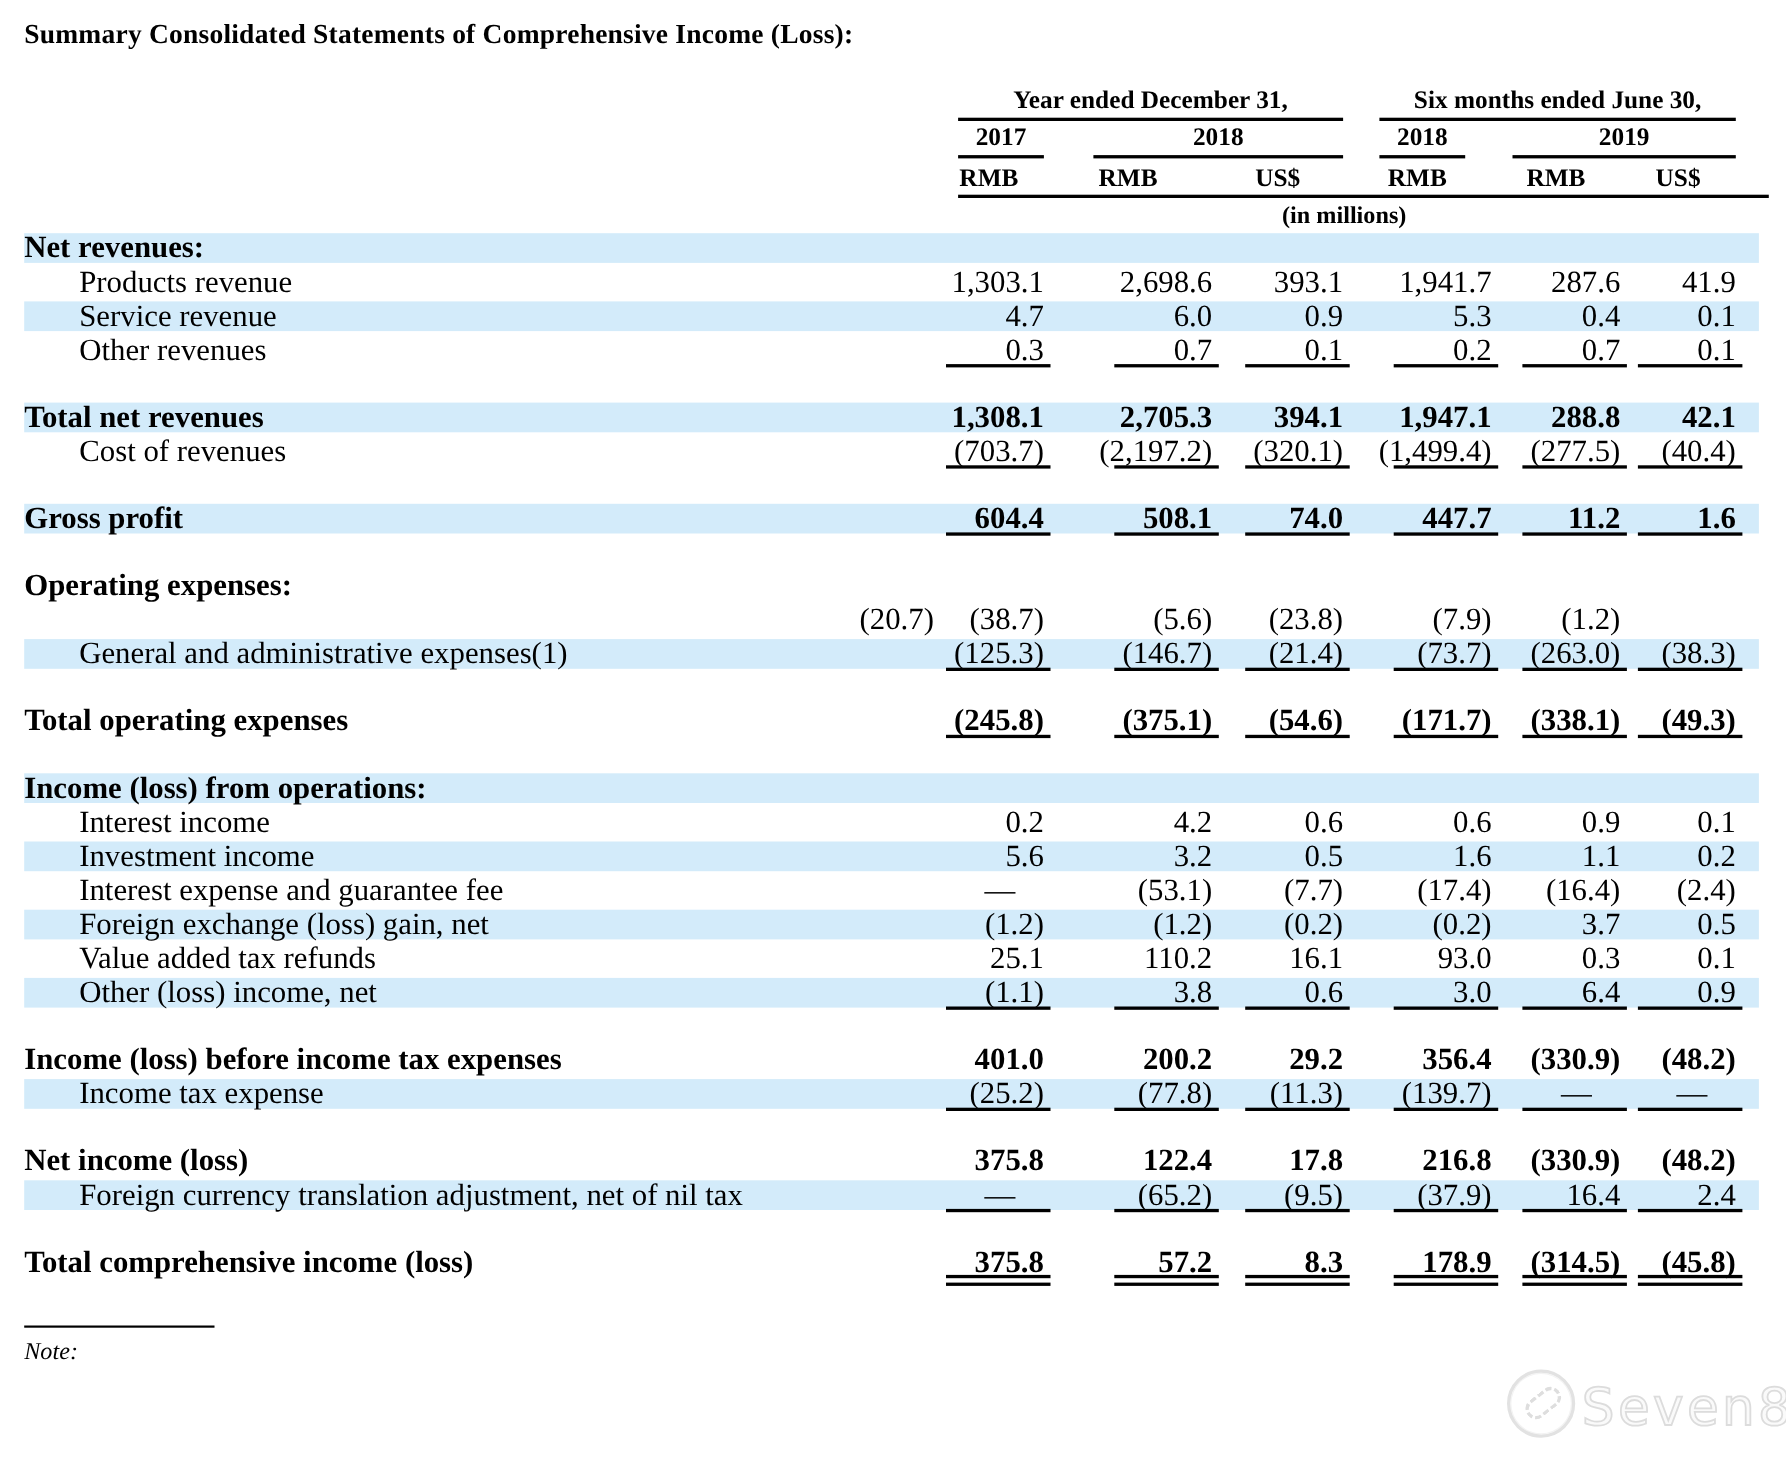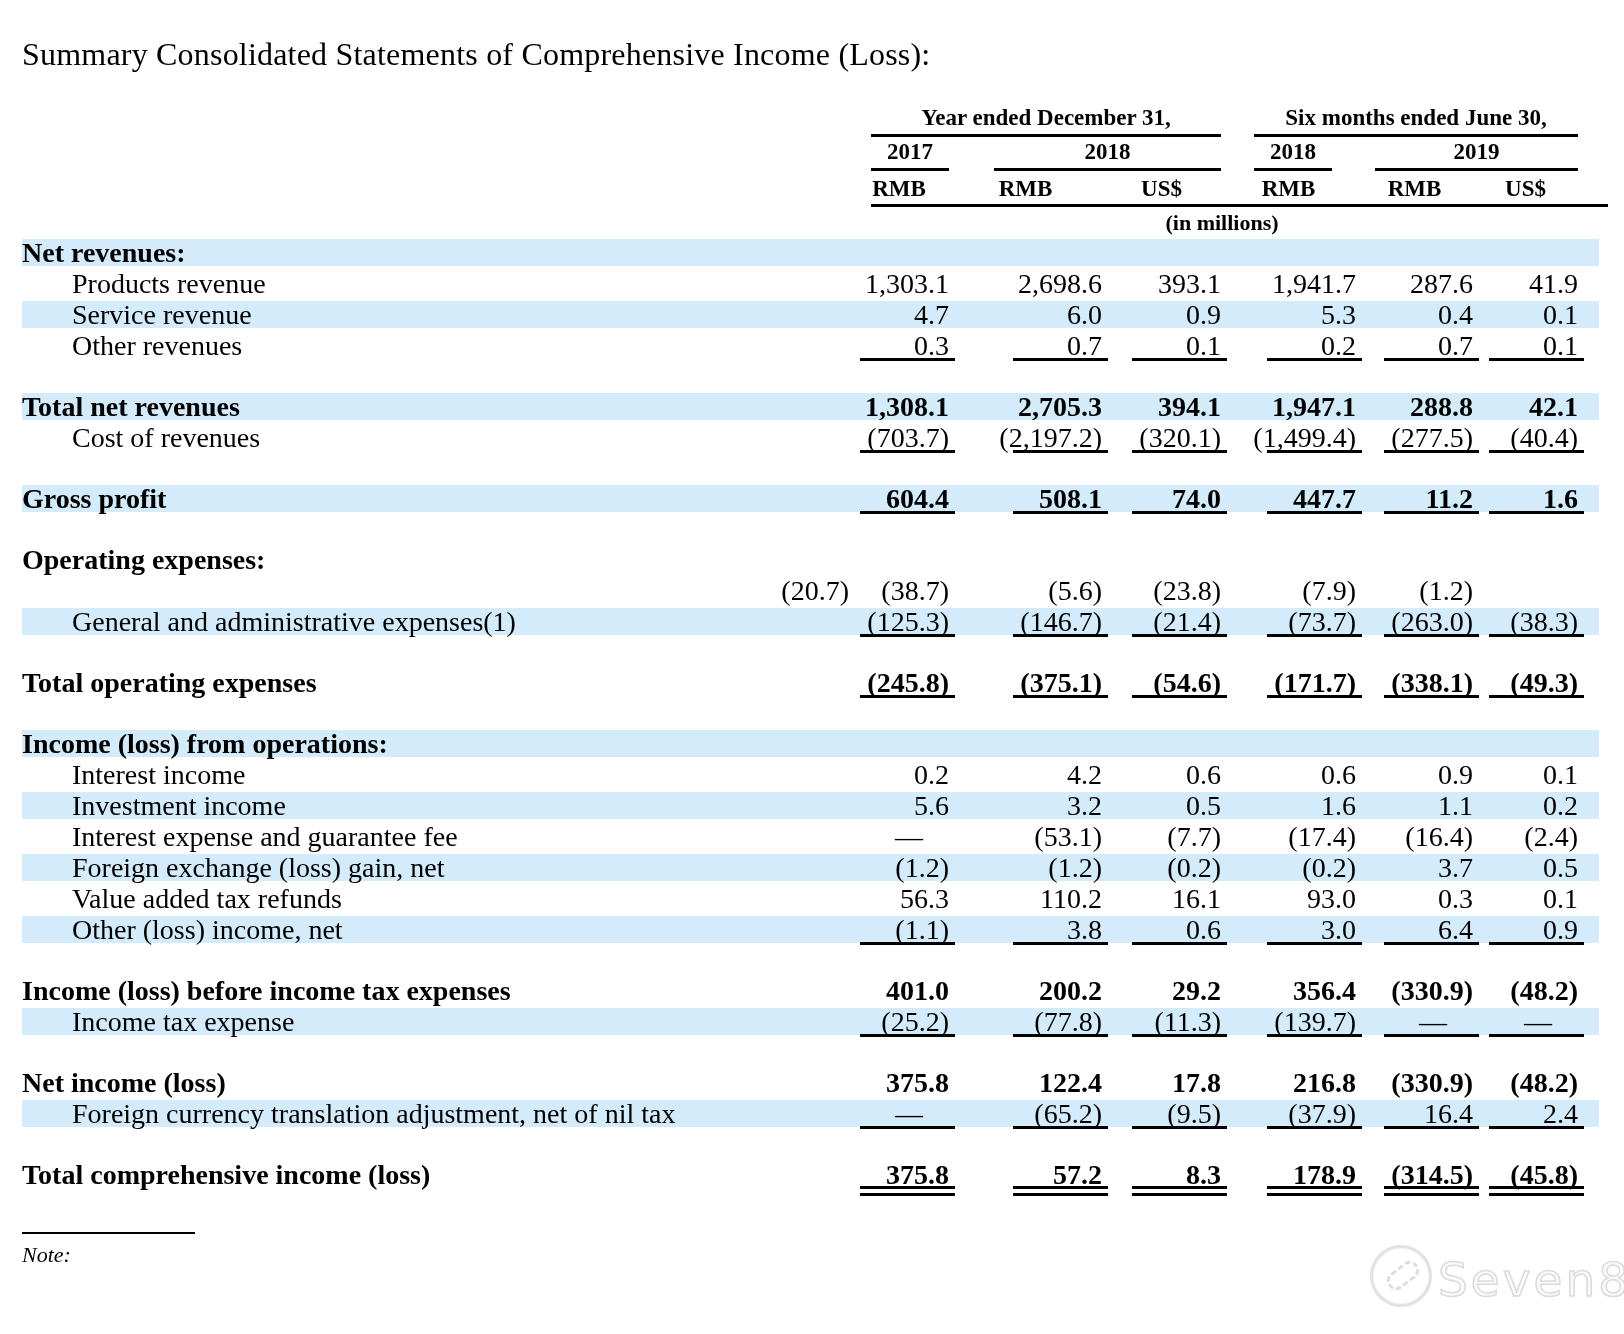--- a/index.html
+++ b/index.html
@@ -3,21 +3,21 @@
 <meta charset="utf-8">
 <style>
   html,body { margin:0; padding:0; background:#fff; }
   body {
     width:1624px; height:1334px; overflow:hidden;
     font-family:"Liberation Serif","DejaVu Serif",serif; color:#000;
   }
   .page { position:relative; width:1624px; height:1334px; background:#fff; }
   .content { position:relative; z-index:1; padding:16px 0 0 22px; }
 
-  .title { font-size:32px; font-weight:normal; margin:20px 0 0 0; letter-spacing:0.2px; }
+  .title { font-size:25px; font-weight:bold; margin:2px 0 0 0; letter-spacing:0.2px; }
 
   
   .grid {
     display:grid;
     grid-template-columns:827px 100px 153px 119px 135px 117px 105px;
     width:1556px;
   }
   .thead { margin-top:32px; font-weight:bold; font-size:23px; }
   .hcell { text-align:center; padding-bottom:3px; }
   .hg1 { grid-column:2/5; margin-left:22px; border-bottom:3px solid #000; }
@@ -269,21 +269,21 @@
           <div class="lbl ind">Foreign exchange (loss) gain, net</div>
           <div class="num">(1.2)</div>
           <div class="num">(1.2)</div>
           <div class="num">(0.2)</div>
           <div class="num">(0.2)</div>
           <div class="num">3.7</div>
           <div class="num">0.5</div>
         </div>
         <div class="grid row">
           <div class="lbl ind">Value added tax refunds</div>
-          <div class="num">56.3</div>
+          <div class="num">25.1</div>
           <div class="num">110.2</div>
           <div class="num">16.1</div>
           <div class="num">93.0</div>
           <div class="num">0.3</div>
           <div class="num">0.1</div>
         </div>
         <div class="grid row hl u1">
           <div class="lbl ind">Other (loss) income, net</div>
           <div class="num">(1.1)</div>
           <div class="num">3.8</div>

